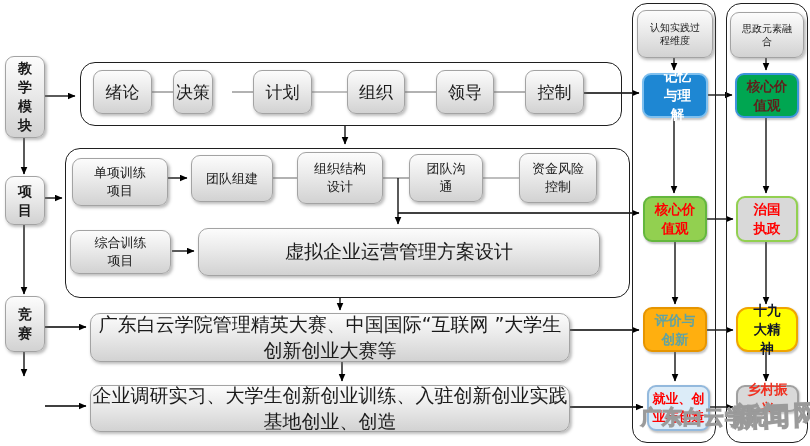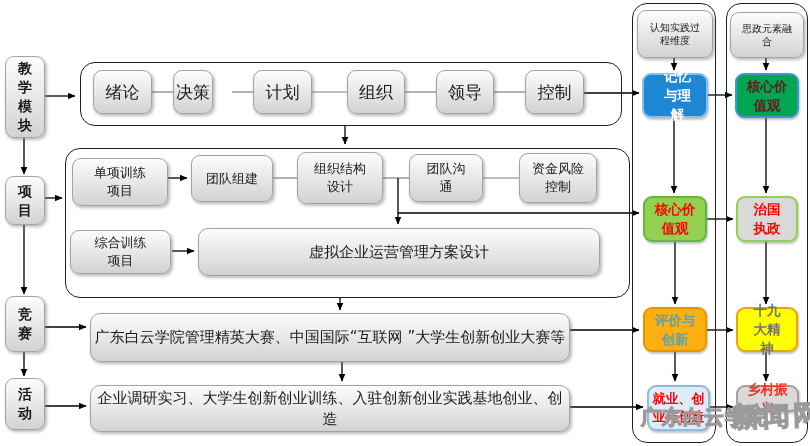--- a/index.html
+++ b/index.html
@@ -17,21 +17,21 @@
   .gbox{
     position:absolute;z-index:3;
     background:linear-gradient(180deg,#fcfcfc 0%,#eaeaea 45%,#d2d2d2 100%);
     border:1px solid #a3a3a3;border-radius:9px;
     box-shadow:1.5px 2px 3px rgba(110,110,110,.45);
     display:flex;align-items:center;justify-content:center;
     text-align:center;font-size:13px;line-height:1.35;
   }
   .rail{font-weight:bold;font-size:14px;padding:0 12px;line-height:1.35;}
   .r1{font-size:17px;}
-  .wide{font-size:15px;border-radius:10px;}
+  .wide{font-size:19px;border-radius:10px;}
   .hdr{font-size:10px;line-height:1.3;}
   .lanebox{
     position:absolute;z-index:3;border:2.4px solid;border-radius:9px;
     display:flex;align-items:center;justify-content:center;text-align:center;
     font-size:13.5px;font-weight:bold;line-height:1.4;padding:0 9px;
     box-shadow:1px 1.5px 2px rgba(110,110,110,.4);
   }
   .lanebox.wide4{padding:0 3px;}
   .wm{
     position:absolute;z-index:5;font-weight:bold;white-space:nowrap;
@@ -95,21 +95,20 @@
 
     <line x1="766" y1="57" x2="766" y2="70" stroke="#000" stroke-width="1.3" marker-end="url(#arr)"></line>
     <line x1="766" y1="118" x2="766" y2="193" stroke="#000" stroke-width="1.3" marker-end="url(#arr)"></line>
     <line x1="766" y1="242" x2="766" y2="304" stroke="#000" stroke-width="1.3" marker-end="url(#arr)"></line>
     <line x1="766" y1="352" x2="766" y2="381" stroke="#000" stroke-width="1.3" marker-end="url(#arr)"></line>
   </svg>
 
   <div class="gbox rail" style="left:5px;top:56px;width:40px;height:82px">教学模块</div>
   <div class="gbox rail" style="left:5px;top:176px;width:40px;height:49px">项目</div>
   <div class="gbox rail" style="left:5px;top:296px;width:40px;height:56px">竞赛</div>
-  <div class="gbox rail" style="left:5px;top:378px;width:40px;height:52px">活动</div>
 
   <div class="container" style="left:80px;top:62px;width:542px;height:64px"></div>
   <div class="gbox r1" style="left:93px;top:70px;width:59px;height:44px">绪论</div>
   <div class="gbox r1" style="left:173px;top:70px;width:40px;height:44px">决策</div>
   <div class="gbox r1" style="left:253px;top:70px;width:59px;height:44px">计划</div>
   <div class="gbox r1" style="left:347px;top:70px;width:58px;height:44px">组织</div>
   <div class="gbox r1" style="left:436px;top:70px;width:58px;height:44px">领导</div>
   <div class="gbox r1" style="left:525px;top:70px;width:59px;height:44px">控制</div>
 
   <div class="container" style="left:65px;top:148px;width:565px;height:150px"></div>
@@ -129,19 +128,19 @@
   <div class="gbox hdr" style="left:637px;top:10px;width:76px;height:48px;padding:0 10px">认知实践过程维度</div>
   <div class="lanebox" style="left: 642px; top: 73px; width: 66px; height: 45px; background: rgb(30, 135, 211); border-color: rgb(127, 192, 239); color: rgb(255, 255, 255); padding-left: 14px;">记忆与理解</div>
   <div class="lanebox" style="left: 643px; top: 196px; width: 64px; height: 46px; background: rgb(146, 208, 80); border-color: rgb(100, 183, 61); color: rgb(255, 0, 0);">核心价值观</div>
   <div class="lanebox" style="left: 643px; top: 307px; width: 64px; height: 45px; background: rgb(255, 175, 15); border-color: rgb(230, 149, 0); color: rgb(95, 163, 163);">评价与创新</div>
   <div class="lanebox wide4" style="left: 647px; top: 385px; width: 63px; height: 46px; font-size: 13px; background: rgb(220, 236, 248); border-color: rgb(147, 185, 221); color: rgb(255, 0, 0);">就业、创业与创造</div>
 
   <div class="container" style="left:726px;top:3px;width:82px;height:440px;border-width:1.8px"></div>
   <div class="gbox hdr" style="left:730px;top:12px;width:74px;height:46px;padding:12px 9px">思政元素融合</div>
   <div class="lanebox" style="left: 735px; top: 73px; width: 64px; height: 45px; background: rgb(0, 166, 81); border-color: rgb(62, 148, 221); color: rgb(93, 32, 28);">核心价值观</div>
   <div class="lanebox" style="left: 736px; top: 196px; width: 62px; height: 46px; background: rgb(217, 217, 217); border-color: rgb(146, 208, 80); color: rgb(255, 0, 0);">治国执政</div>
-  <div class="lanebox" style="left: 736px; top: 307px; width: 62px; height: 45px; background: rgb(255, 255, 0); border-color: rgb(240, 165, 0); color: #737373;">十九大精神</div>
+  <div class="lanebox" style="left: 736px; top: 307px; width: 62px; height: 45px; background: rgb(255, 255, 0); border-color: rgb(240, 165, 0); color: #0f172a; border-radius: 12px;">十九大精神</div>
   <div class="lanebox" style="left: 736px; top: 385px; width: 63px; height: 27px; background: rgb(217, 217, 217); border-color: rgb(160, 160, 160); color: rgb(240, 48, 32);">乡村振兴</div>
 
   <span class="wm" style="left:641px;top:404px;font-size:20px;letter-spacing:1px">广东白云学院</span>
   <span class="wm" style="left:733px;top:398px;font-size:27px;letter-spacing:3px;transform:rotate(-2deg)">新闻网</span>
 
 </div>
 
 </body></html>

